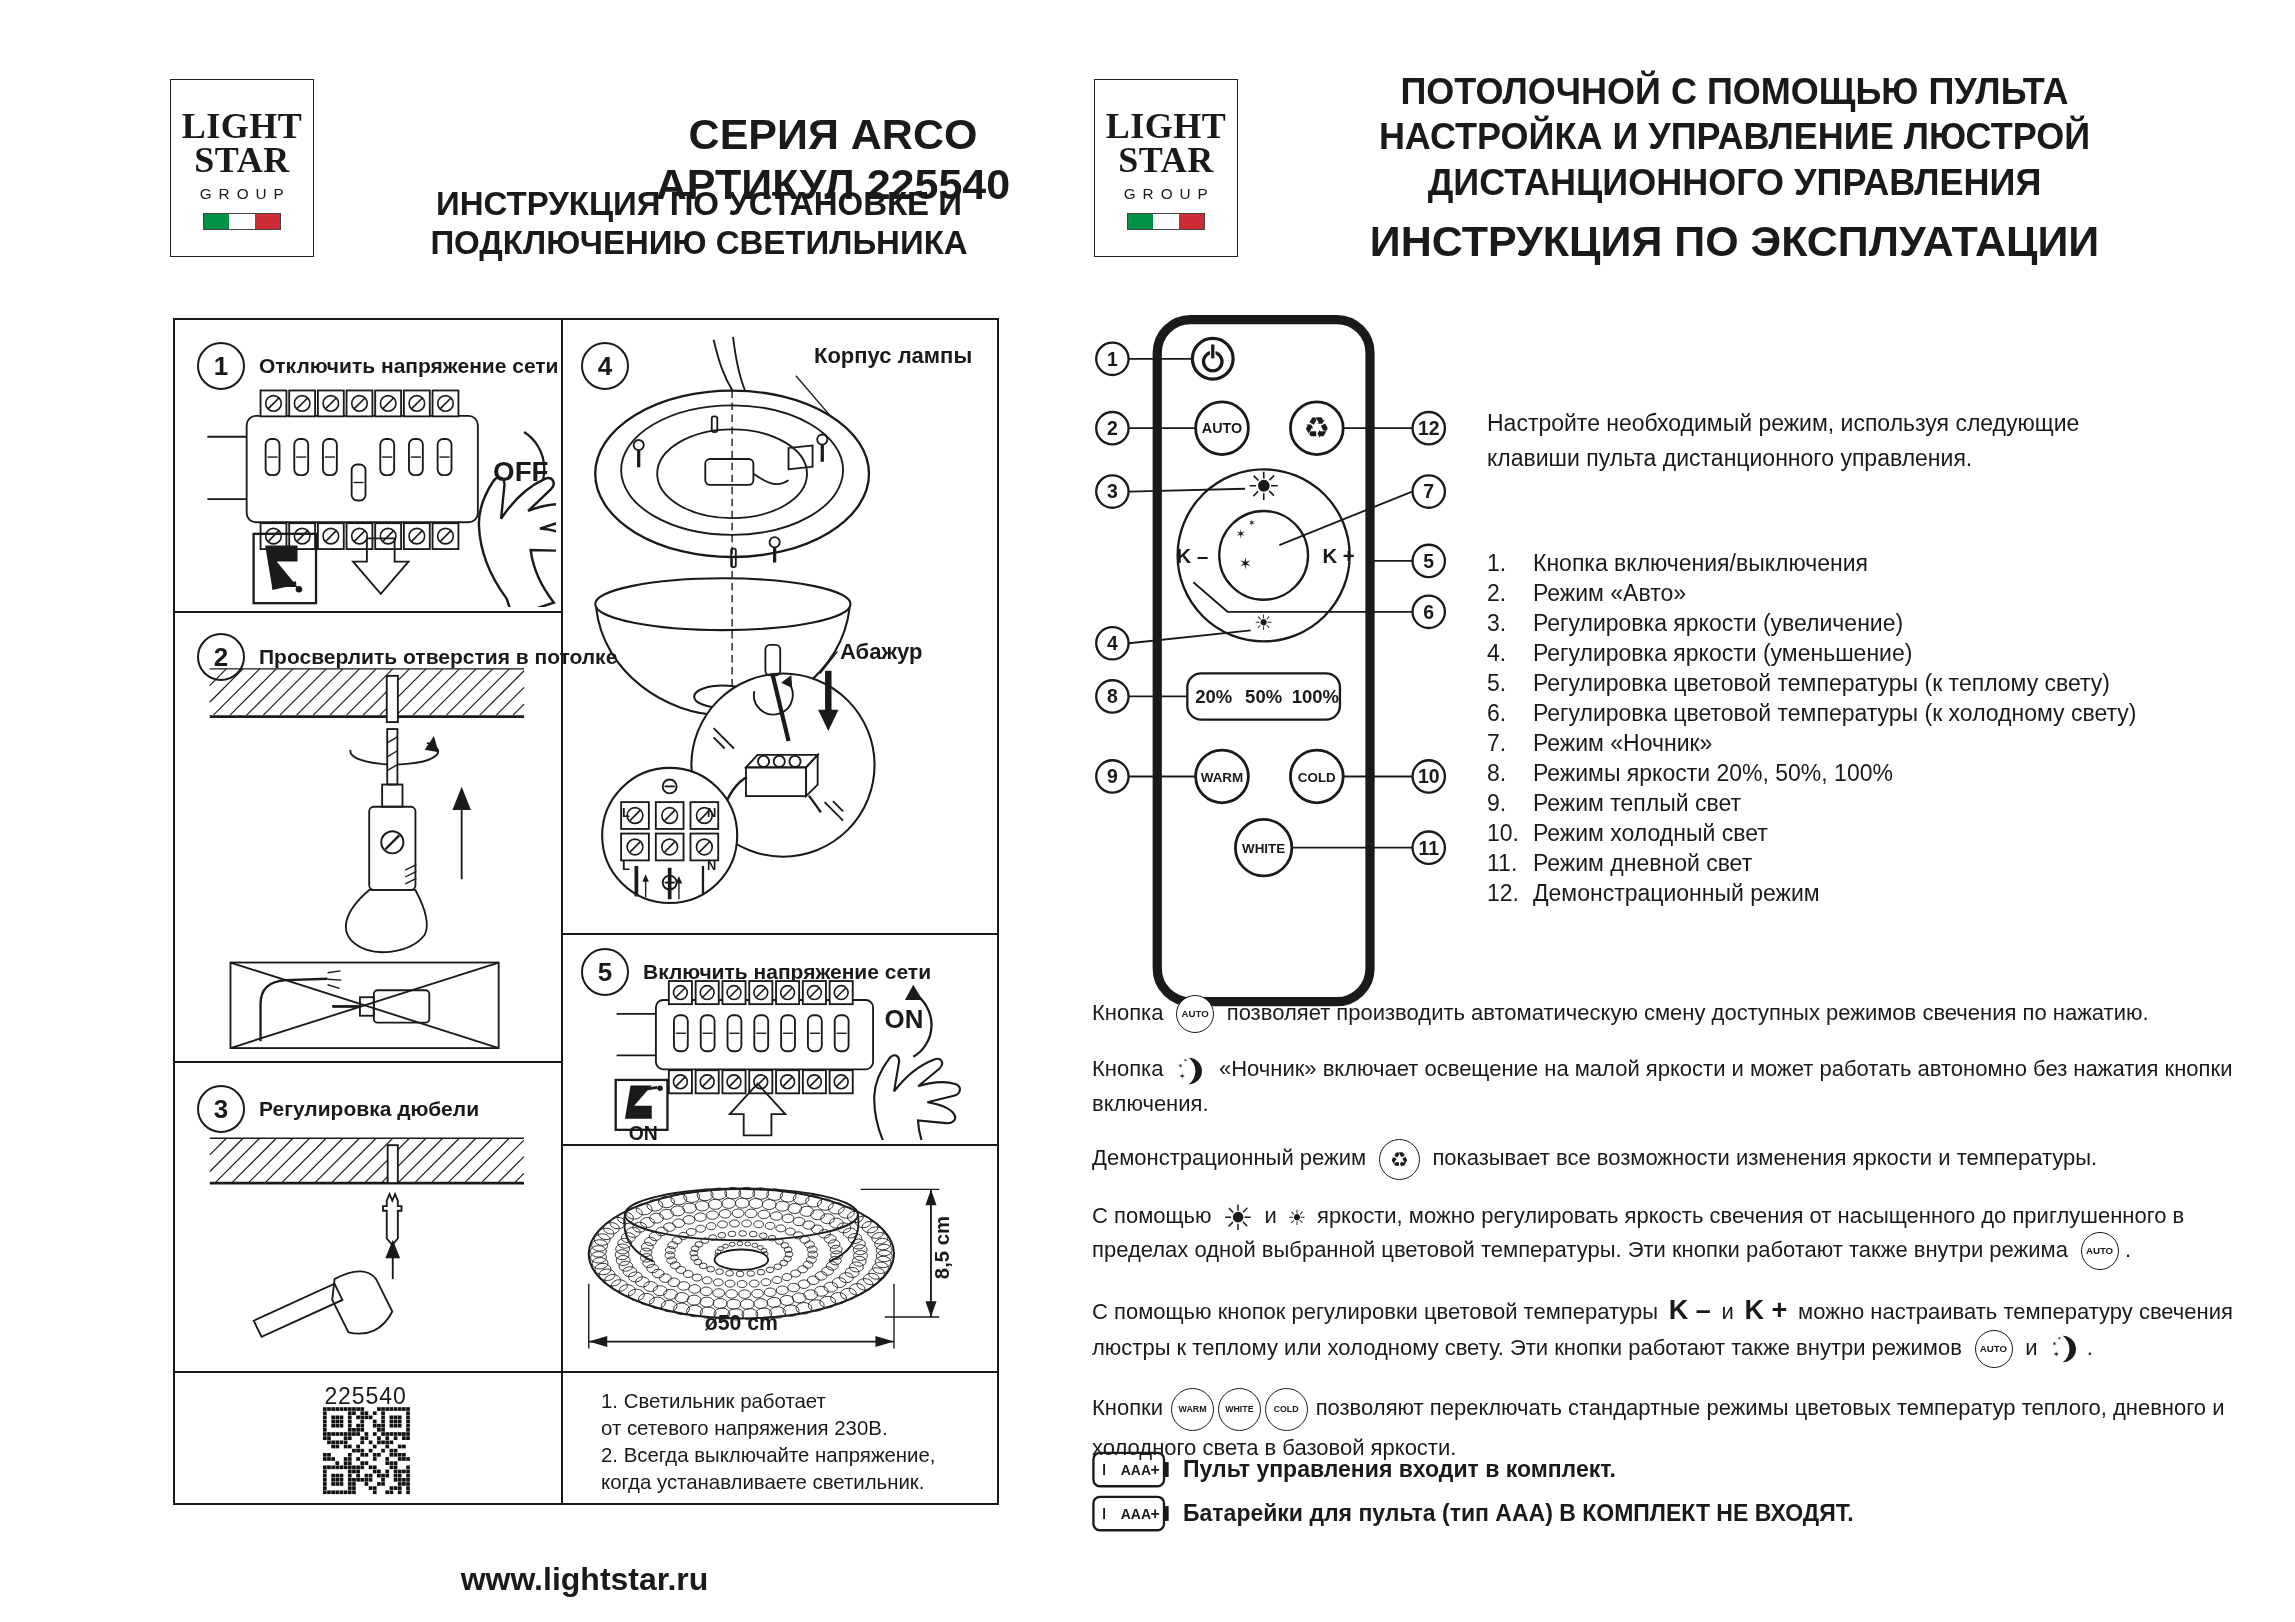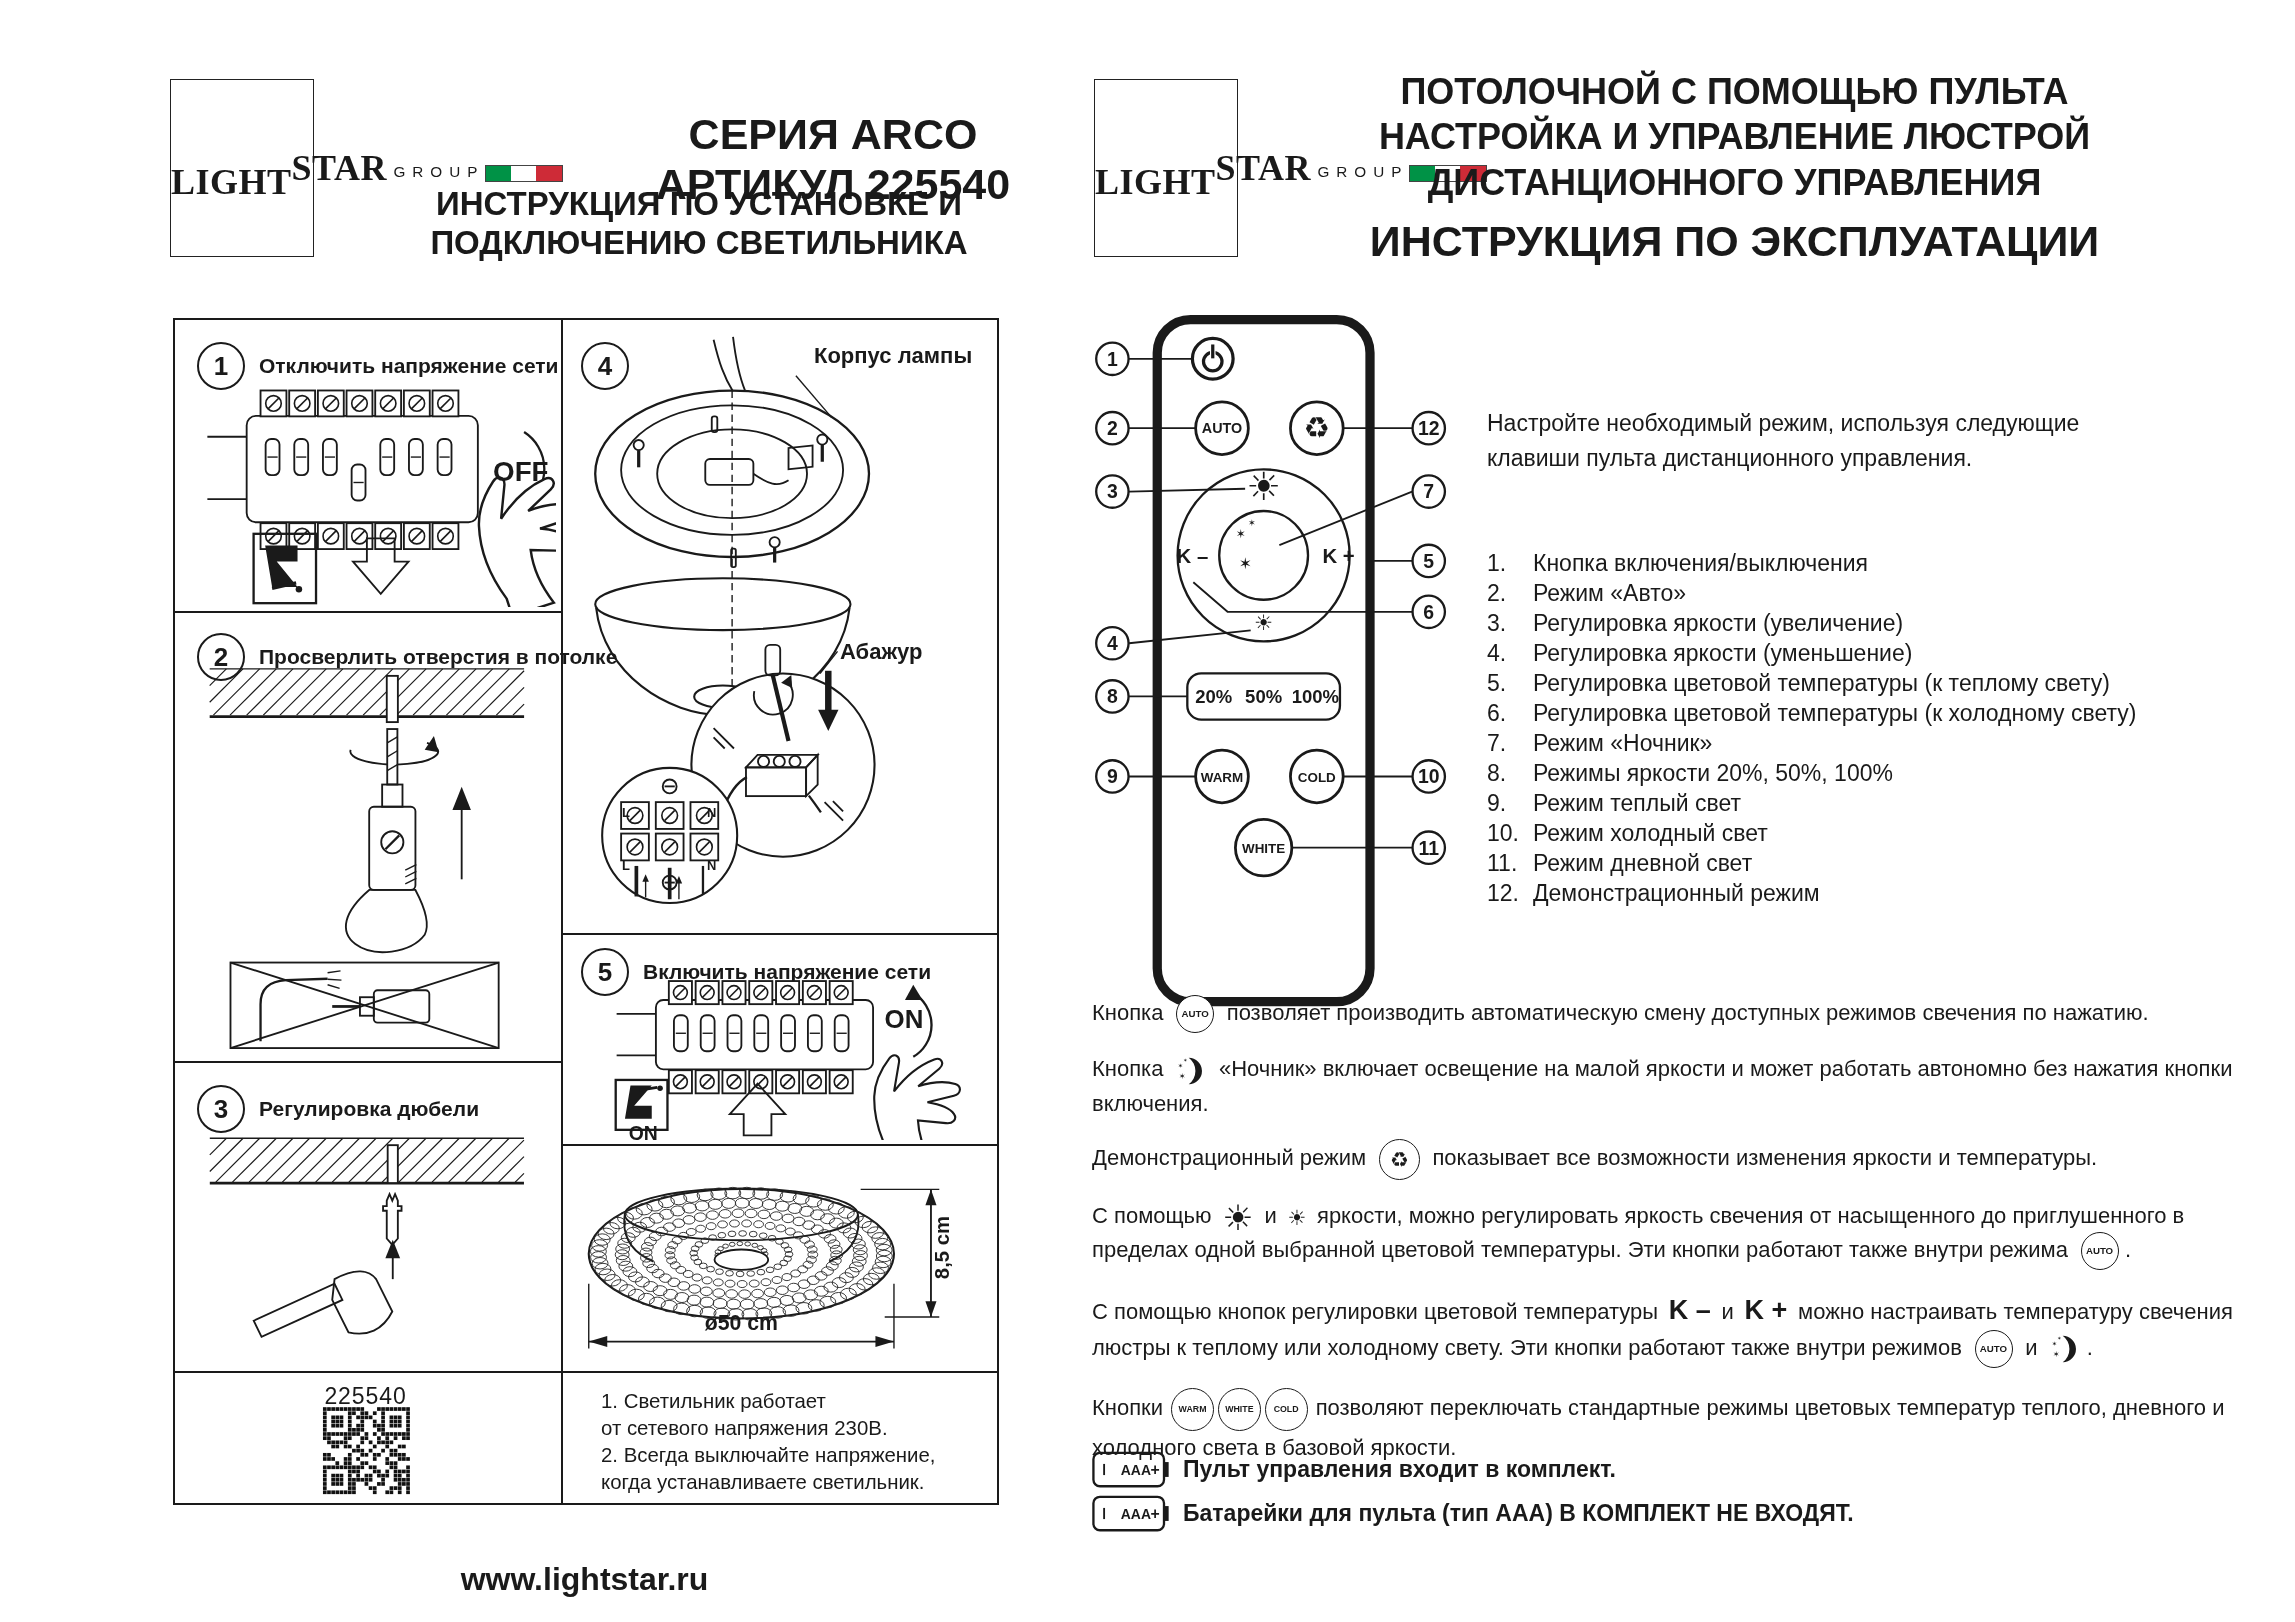--- a/index.html
+++ b/index.html
@@ -3,21 +3,21 @@
 <meta charset="utf-8">
 <style>
   html,body{margin:0;padding:0;background:#e8e8e8;}
   #page{position:relative;width:2295px;height:1623px;background:#ffffff;
         font-family:"Liberation Sans",sans-serif;color:#1a1a1a;overflow:hidden;}
   .abs{position:absolute;}
   .center{text-align:center;}
 
   
   .logo-box{width:142px;height:176px;border:1.9px solid #222;background:#fff;
-            display:flex;flex-direction:row;align-items:center;justify-content:flex-start;}
+            display:flex;flex-direction:column;align-items:center;justify-content:flex-start;}
   .logo-word{font-family:"Liberation Serif",serif;font-weight:bold;font-size:36px;line-height:0.92;letter-spacing:0.5px;margin-top:0.9px;}
   .logo-word:first-of-type{margin-top:30px;}
   .logo-group{font-size:15.3px;letter-spacing:7px;margin-top:7.4px;margin-left:6.5px;}
   .flag{display:flex;margin-top:10.2px;border:0.9px solid #444;}
   .flag div{width:25.4px;height:15px;}
 
   
   .h-title{font-size:43px;font-weight:bold;line-height:1.16;white-space:nowrap;}
   .h-sub{font-size:33px;font-weight:bold;line-height:1.18;white-space:nowrap;}
   .r-title{font-size:36px;font-weight:bold;line-height:1.26;white-space:nowrap;}

